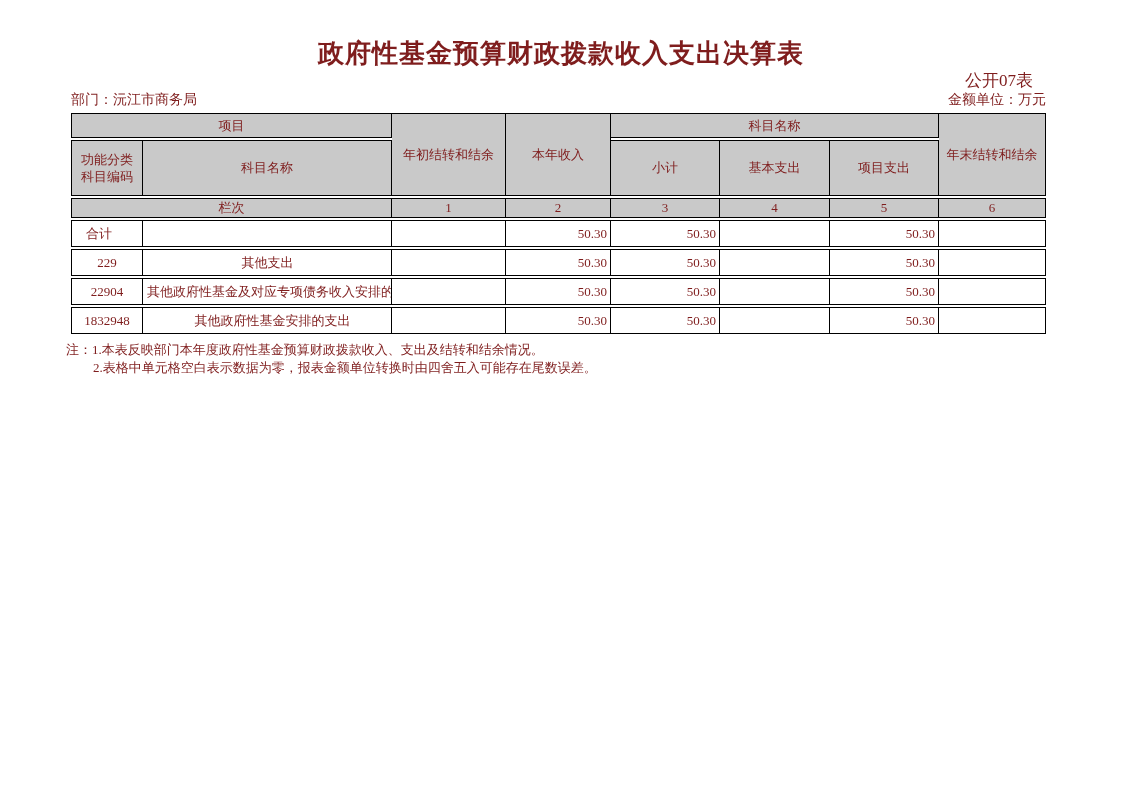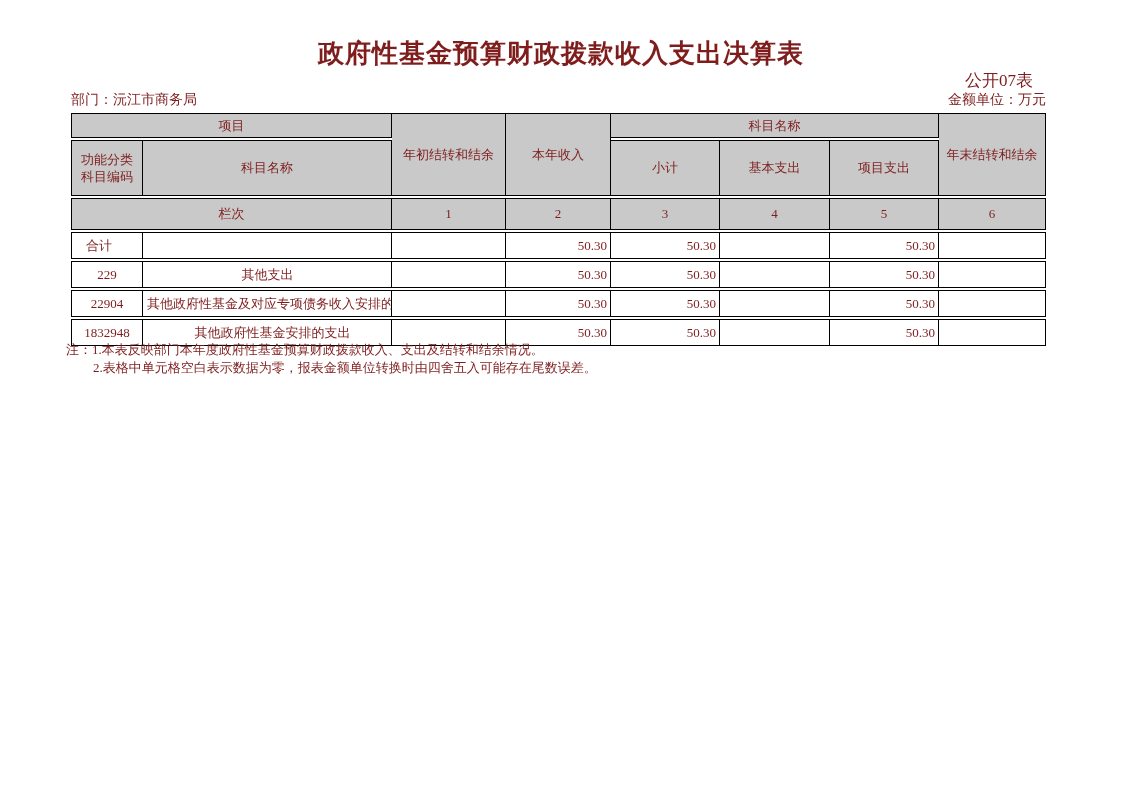--- a/index.html
+++ b/index.html
@@ -68,21 +68,21 @@
   .fin-table tr > td:first-child {
     border-left: 1px solid var(--border, #000000);
   }
   .fin-table thead th {
     background: var(--header-fill, #c9c9c9);
     text-align: center;
   }
   .row-h1 th { height: 25px; }
   .row-h2 th { height: 56px; }
   .row-h2 th.code-head { padding: 0 7px; line-height: 17px; }
-  .row-h3 th { height: 32px; }
+  .row-h3 th { height: 20px; }
   .fin-table tbody td { height: 27px; background: #ffffff; }
   td.cell-code { text-align: center; white-space: nowrap; }
   tr.row-total td.cell-code { text-align: left; padding-left: 14px; }
   td.cell-name { text-align: center; white-space: nowrap; padding-left: 4px; }
   td.cell-name.indent1 { padding-left: 14px; }
   td.cell-num { text-align: right; padding-right: 3px; white-space: nowrap; }
   .notes {
     position: absolute;
     top: 341px;
     left: 66px;

